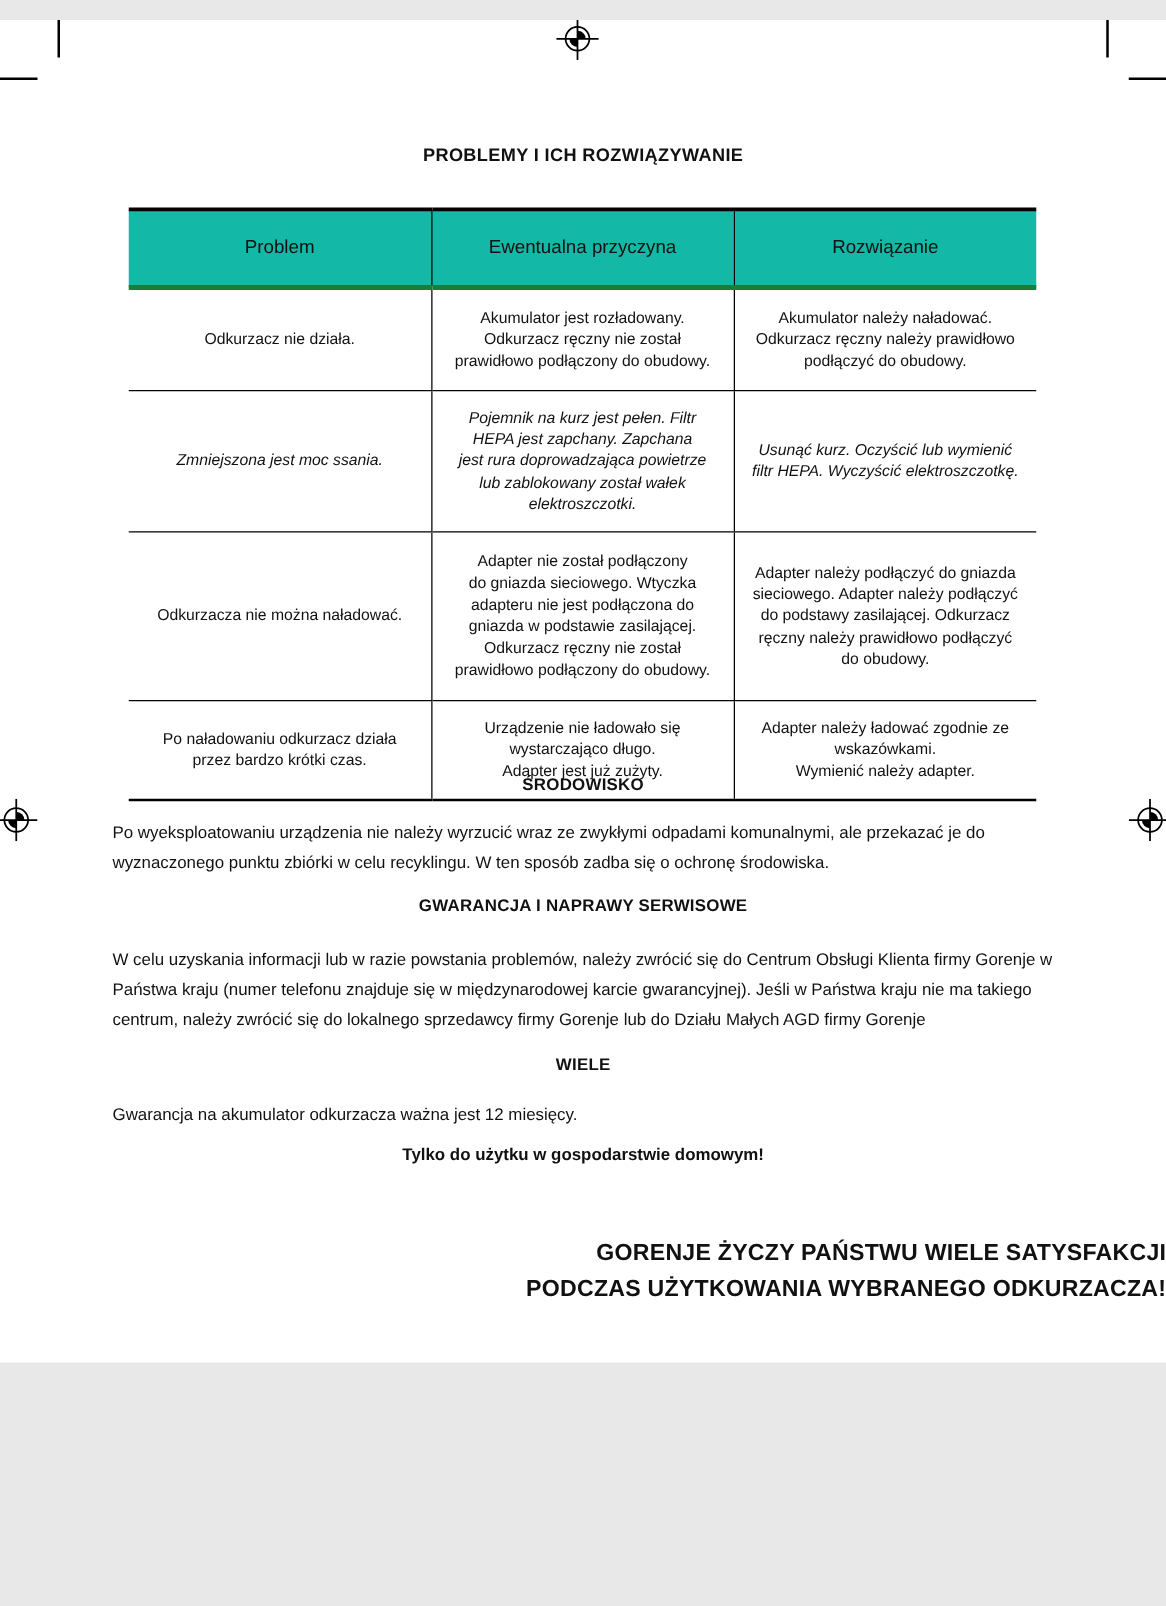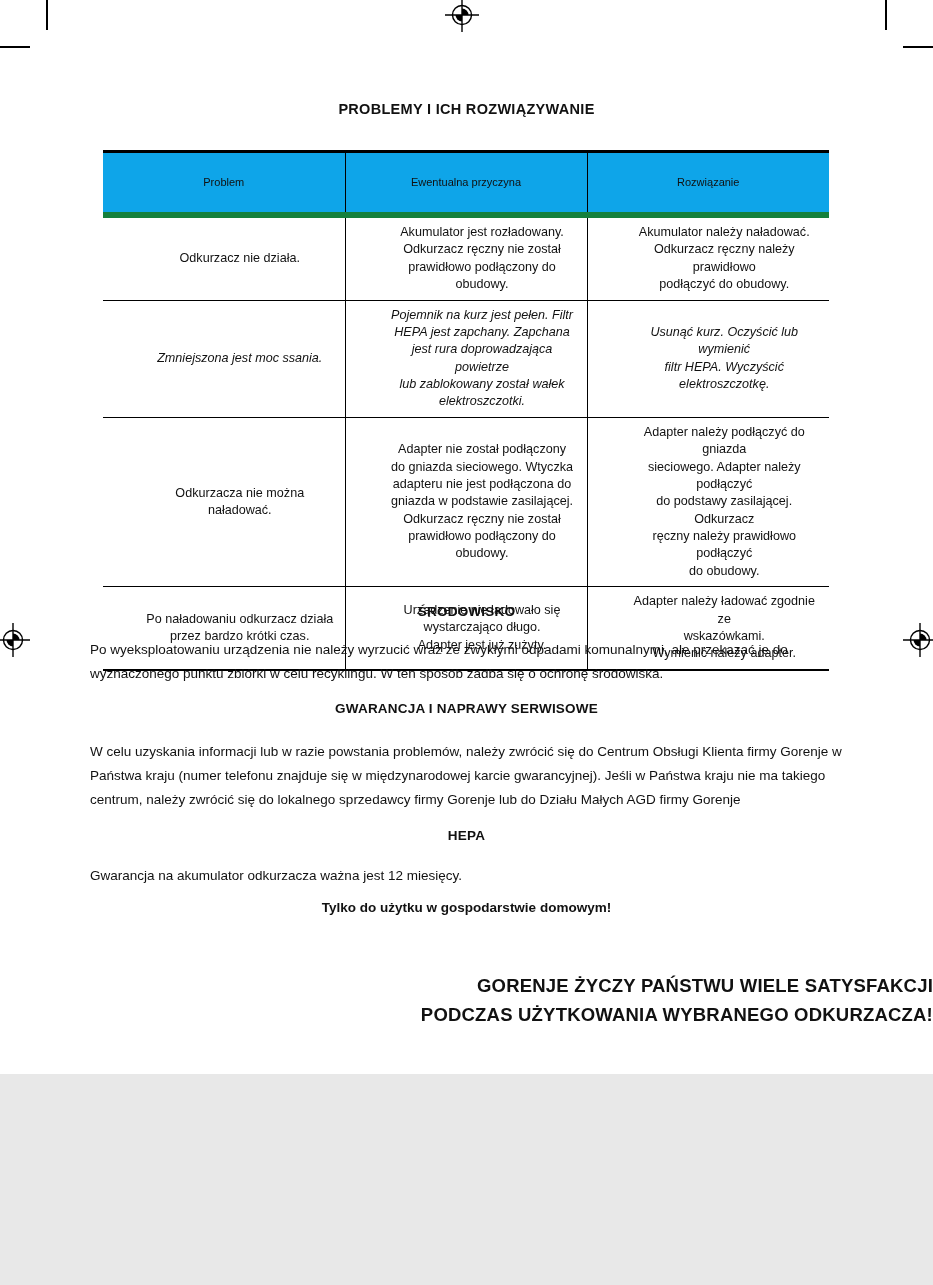--- a/index.html
+++ b/index.html
@@ -1,19 +1,19 @@
 <!DOCTYPE html>
 <html><head>
 <meta charset="utf-8">
 <style>
   html,body{margin:0;padding:0;background:#e8e8e8;}
   .sheet{
     position:relative;
     width:933px;height:1074px;
-    margin:0 auto;
+    margin:16px auto;
     background:#ffffff;
     overflow:hidden;
     font-family:"Liberation Sans", sans-serif;
     color:#111;
   }
   
   .cropmark{position:absolute;background:#000;}
   .regmark{position:absolute;width:34px;height:34px;}
   
   .doc-title{
@@ -25,24 +25,24 @@
   .trouble-table{
     position:absolute;top:150px;left:103px;width:726px;
     border-collapse:collapse;table-layout:fixed;
     font-size:12.6px;line-height:1.38;
   }
   .trouble-table td,.trouble-table th{
     text-align:center;vertical-align:middle;
     padding:6px 8px;white-space:pre-line;font-weight:normal;
   }
   .trouble-table th{
-    background:#0ea5e9;height:47px;font-size:11px;
-    border-top:3px solid #000;border-bottom:6px solid #15803d;
+    background:#14b8a6;height:47px;font-size:15px;
+    border-top:3px solid #000;border-bottom:4px solid #15803d;
   }
-  .trouble-table td{border-bottom:1.5px solid #000;padding-left:40px;}
+  .trouble-table td{border-bottom:1.5px solid #000;}
   .trouble-table tr:last-child td{border-bottom:2px solid #000;}
   .trouble-table .col2,.trouble-table .col3{border-left:1.5px solid #000;}
   .row-1 td{height:68px;} .row-2 td{height:100px;font-style:italic;}
   .row-3 td{height:122px;} .row-4 td{height:66px;}
   
   .sect-head{
     position:absolute;left:0;right:0;text-align:center;
     font-size:13.5px;font-weight:bold;letter-spacing:.2px;
   }
   .sect-body{
@@ -172,21 +172,21 @@
       </tr>
     </tbody>
   </table>
 
   <div class="sect-head" style="top:604px">ŚRODOWISKO</div>
   <div class="sect-body" style="top:638px">Po wyeksploatowaniu urządzenia nie należy wyrzucić wraz ze zwykłymi odpadami komunalnymi, ale przekazać je do wyznaczonego punktu zbiórki w celu recyklingu. W ten sposób zadba się o ochronę środowiska.</div>
 
   <div class="sect-head" style="top:701px">GWARANCJA I NAPRAWY SERWISOWE</div>
   <div class="sect-body" style="top:740px">W celu uzyskania informacji lub w razie powstania problemów, należy zwrócić się do Centrum Obsługi Klienta firmy Gorenje w Państwa kraju (numer telefonu znajduje się w międzynarodowej karcie gwarancyjnej). Jeśli w Państwa kraju nie ma takiego centrum, należy zwrócić się do lokalnego sprzedawcy firmy Gorenje lub do Działu Małych AGD firmy Gorenje</div>
 
-  <div class="sect-head" style="top:828px">HEPA</div>
+  <div class="sect-head" style="top:828px">WIELE</div>
   <div class="sect-body" style="top:864px">Gwarancja na akumulator odkurzacza ważna jest 12 miesięcy.</div>
   <div class="bold-line" style="top:900px">Tylko do użytku w gospodarstwie domowym!</div>
 
   <div class="greeting">GORENJE ŻYCZY PAŃSTWU WIELE SATYSFAKCJI
 PODCZAS UŻYTKOWANIA WYBRANEGO ODKURZACZA!</div>
 
   <div class="brand">gorenje</div>
   <div class="tagline">Life Simplified</div>
 
   <div class="page-num">- 32 -</div>

